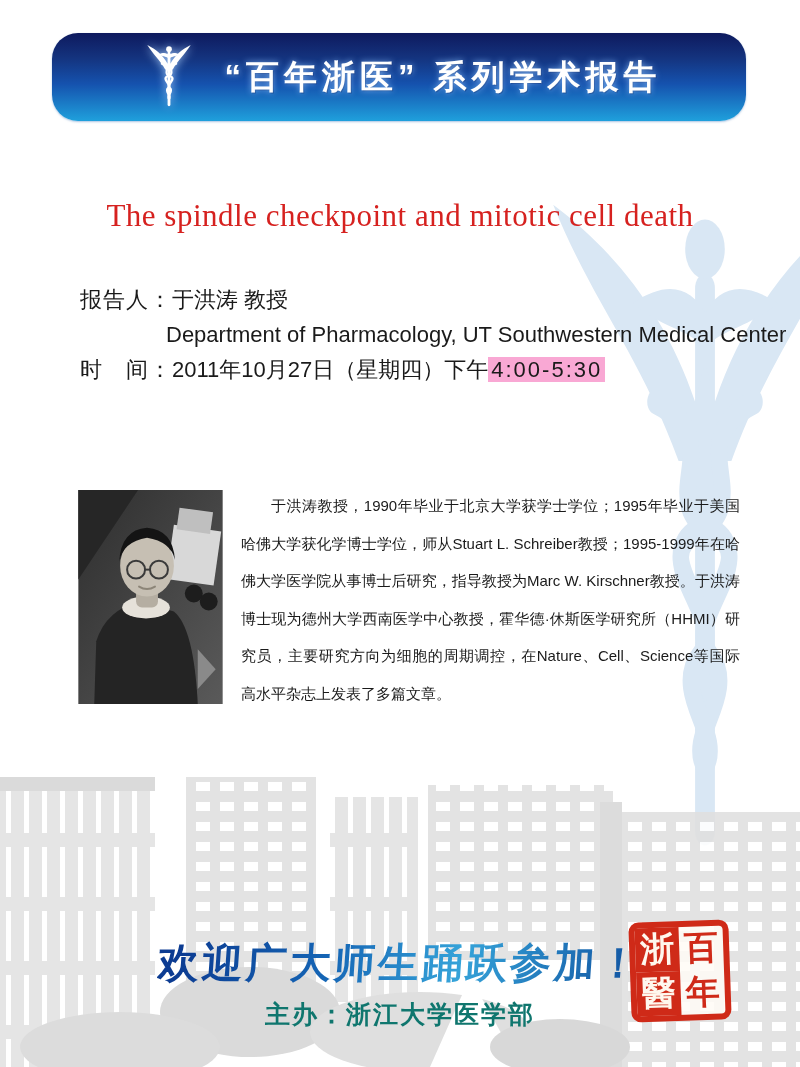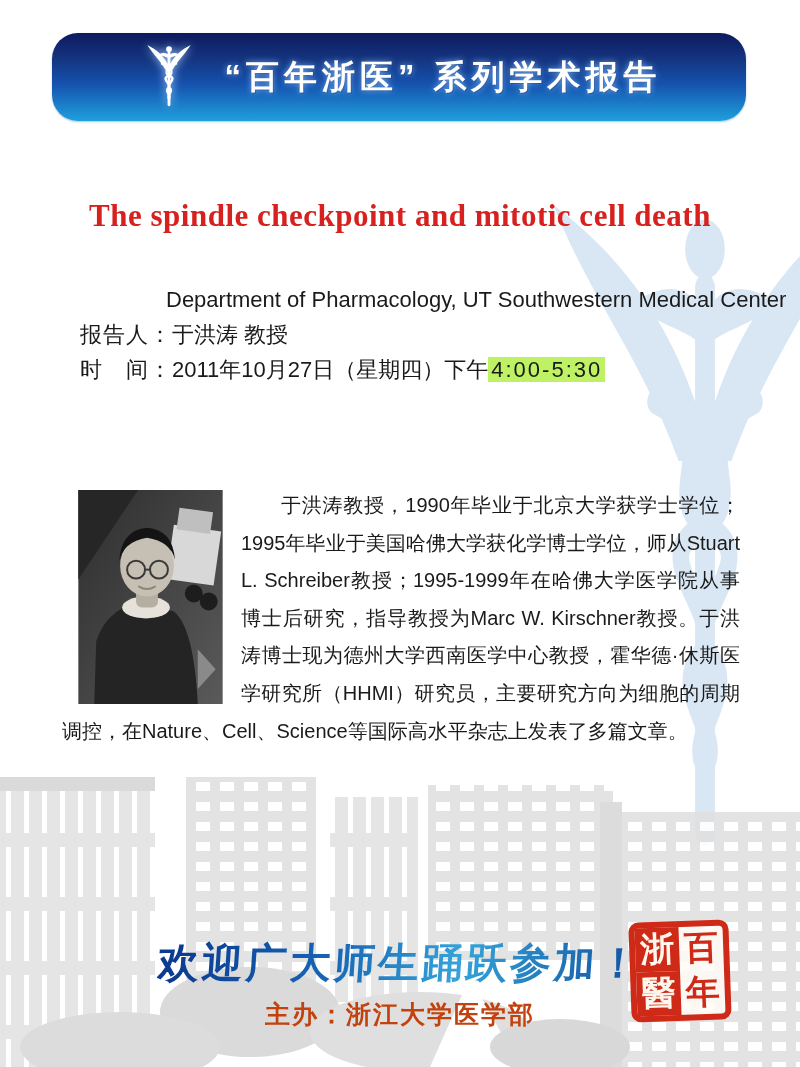--- a/index.html
+++ b/index.html
@@ -18,47 +18,47 @@
     box-shadow:0 1px 2px rgba(90,140,200,.5);
   }
   .banner-icon{width:66px;height:66px;color:#ffffff;filter:drop-shadow(0 0 5px rgba(170,210,255,.95));flex:0 0 auto;margin-top:-2px;}
   .banner-title{
     color:#ffffff;font-size:33px;font-weight:bold;letter-spacing:5px;white-space:nowrap;
     text-shadow:0 0 6px rgba(150,200,255,.8),1px 1px 0 rgba(0,20,80,.4);
   }
   
   .lecture-title{
     position:absolute;top:198px;left:0;width:800px;text-align:center;z-index:1;
-    font-family:"Liberation Serif",serif;font-weight:bold;font-size:31px;color:#d6211f;letter-spacing:.5px;
+    font-family:"Liberation Serif",serif;font-weight:normal;font-size:31px;color:#d6211f;letter-spacing:.5px;
   }
   
   .info{position:absolute;top:282px;left:80px;width:680px;z-index:1;font-size:22px;line-height:35px;}
   .info-row{white-space:nowrap;}
   .info-label{letter-spacing:1px;}
   .info-affiliation{padding-left:86px;}
-  .time-range{background:#bef264;padding:0 3px;letter-spacing:2px;font-weight:500;}
+  .time-range{background:#f9a8d4;padding:0 3px;letter-spacing:2px;font-weight:500;}
   
-  .bio{position:absolute;top:487px;left:62px;width:678px;z-index:1;font-size:20px;line-height:37.6px;text-align:justify;}
+  .bio{position:absolute;top:487px;left:62px;width:678px;z-index:1;font-size:15px;line-height:37.6px;text-align:justify;}
   .speaker-photo{float:left;width:145px;height:214px;margin:3px 18px 6px 16px;display:block;}
   .bio-text{text-indent:2em;margin:0;}
   
   .welcome{position:absolute;top:936px;left:0;width:800px;text-align:center;z-index:2;}
   .welcome-text{
     display:inline-block;font-size:41px;font-weight:bold;letter-spacing:3px;color:#1b6cb5;
     transform:skewX(-4deg);white-space:nowrap;
   }
   @supports ((-webkit-background-clip:text) or (background-clip:text)){
     .welcome-text{
       background:linear-gradient(100deg,#0c3c92 5%,#1565b5 35%,#35a3d9 62%,#0f4f9e 100%);
       -webkit-background-clip:text;background-clip:text;color:transparent;
     }
   }
   .organizer{
     position:absolute;top:998px;left:0;width:800px;text-align:center;z-index:2;
-    font-family:"Liberation Serif",serif;font-weight:bold;font-size:25px;color:#c2410c;letter-spacing:2px;
+    font-family:"Liberation Serif",serif;font-weight:bold;font-size:25px;color:#0f766e;letter-spacing:2px;
   }
   
   .seal{
     position:absolute;left:630px;top:921px;width:100px;height:100px;z-index:3;
     transform:rotate(-2deg);
     border:6px solid #cf2a18;border-radius:10px;box-sizing:border-box;
     background:rgba(255,252,246,.85);
     display:grid;grid-template-columns:1fr 1fr;grid-template-rows:1fr 1fr;grid-auto-flow:column;
     font-family:"Liberation Serif",serif;font-weight:bold;
   }
@@ -121,25 +121,25 @@
         <path d="M35 44 C58 52 34 64 52 70 C68 76 42 88 52 96 C60 103 44 112 50 118"></path>
         <path d="M65 44 C42 52 66 64 48 70 C32 76 58 88 48 96 C40 103 56 112 50 118"></path>
       </g>
     </svg>
     <span class="banner-title">“百年浙医” 系列学术报告</span>
   </div>
 
   <div class="lecture-title">The spindle checkpoint and mitotic cell death</div>
 
   <div class="info">
+    <div class="info-row">
+      <span class="info-label">报告人：</span><span>于洪涛 教授</span>
+    </div>
     <div class="info-row info-affiliation">
       <span>Department of Pharmacology, UT Southwestern Medical Center</span>
-    </div>
-    <div class="info-row">
-      <span class="info-label">报告人：</span><span>于洪涛 教授</span>
     </div>
     <div class="info-row">
       <span class="info-label">时　间：</span><span>2011年10月27日（星期四）下午</span><span class="time-range">4:00-5:30</span>
     </div>
   </div>
 
   <div class="bio">
     <svg class="speaker-photo" viewBox="0 0 145 215" aria-hidden="true">
       <defs>
         <linearGradient id="pbg" x1="0" y1="0" x2="1" y2="1">

